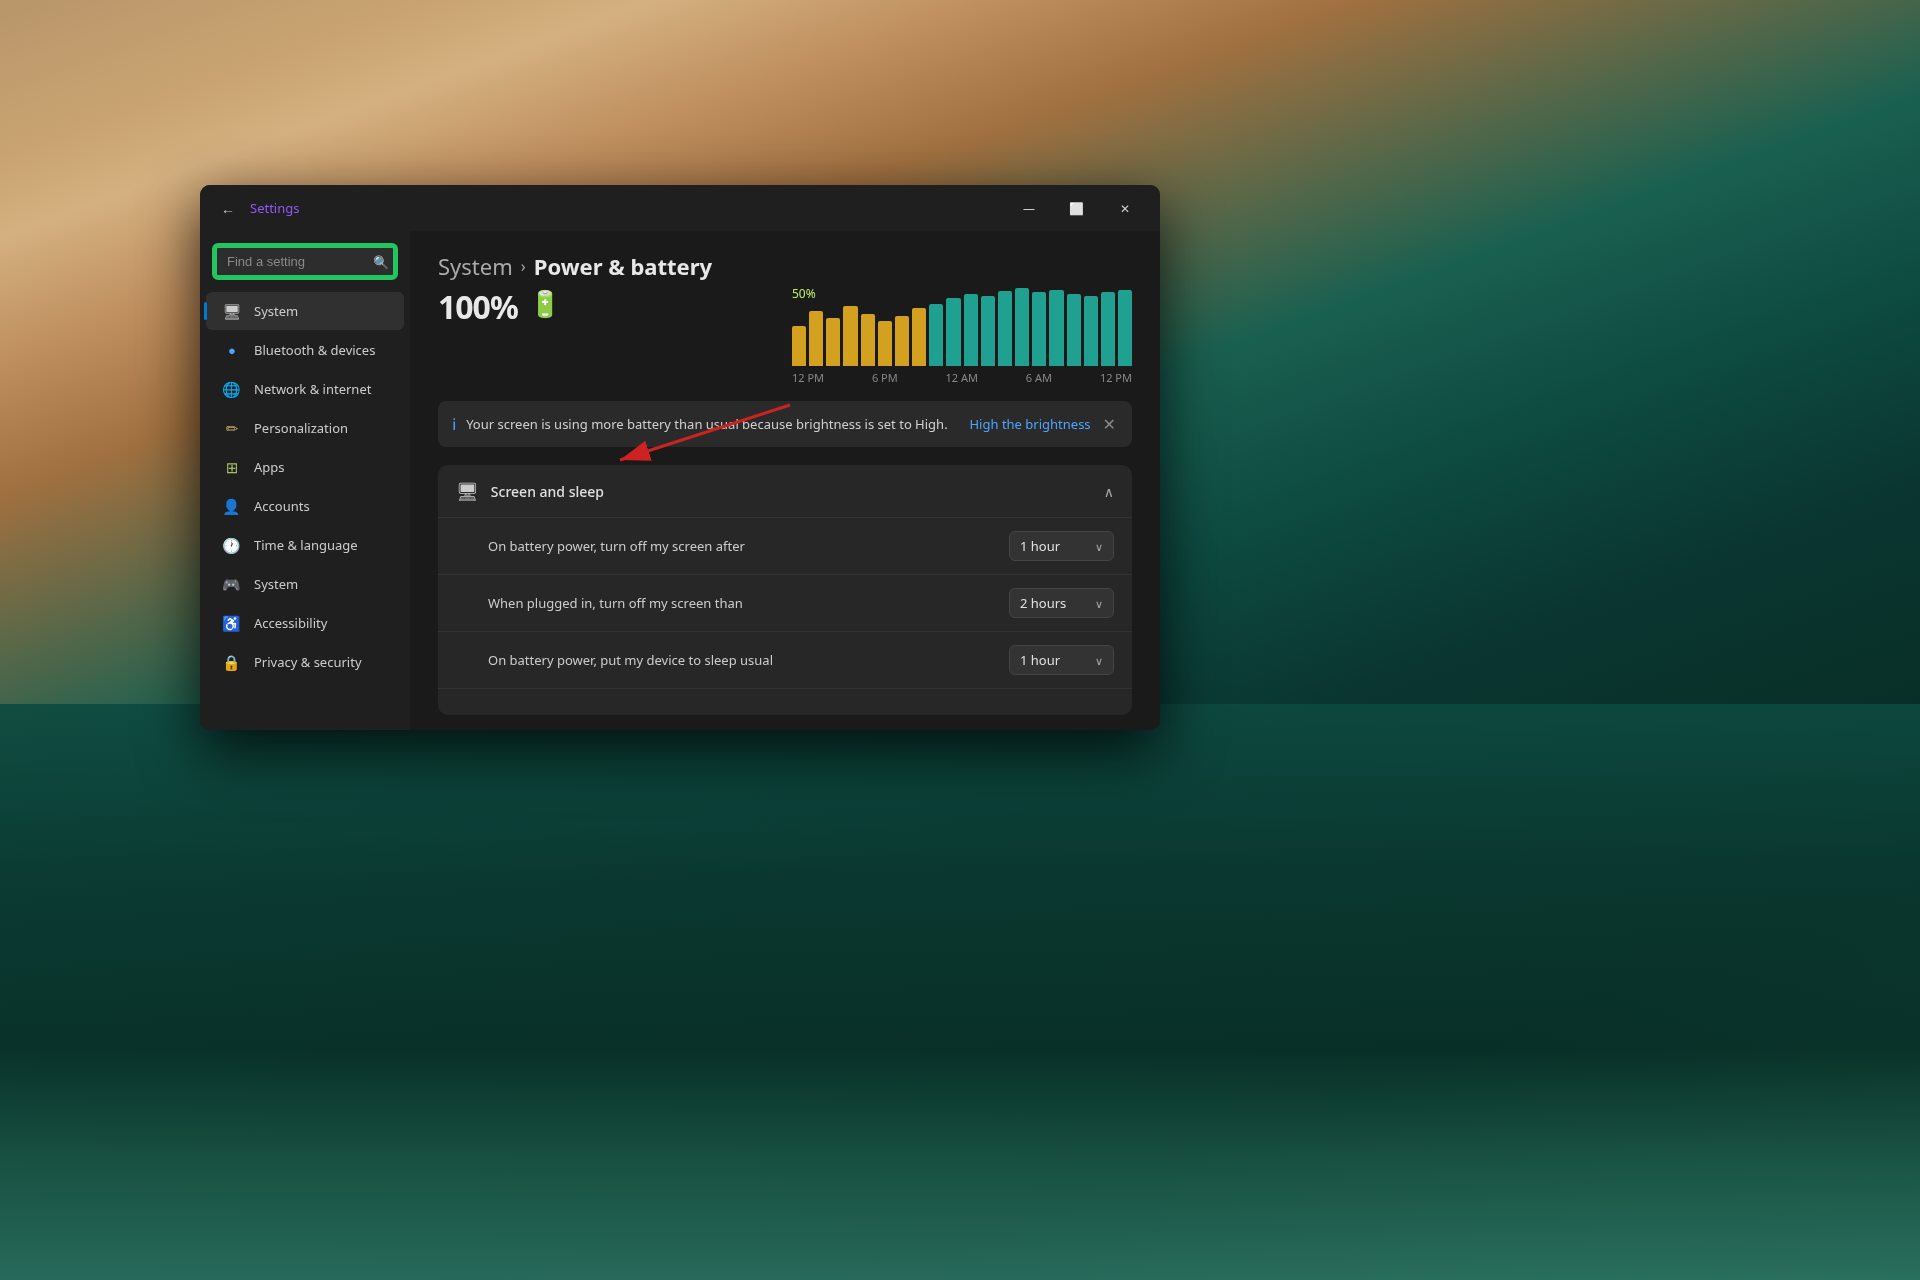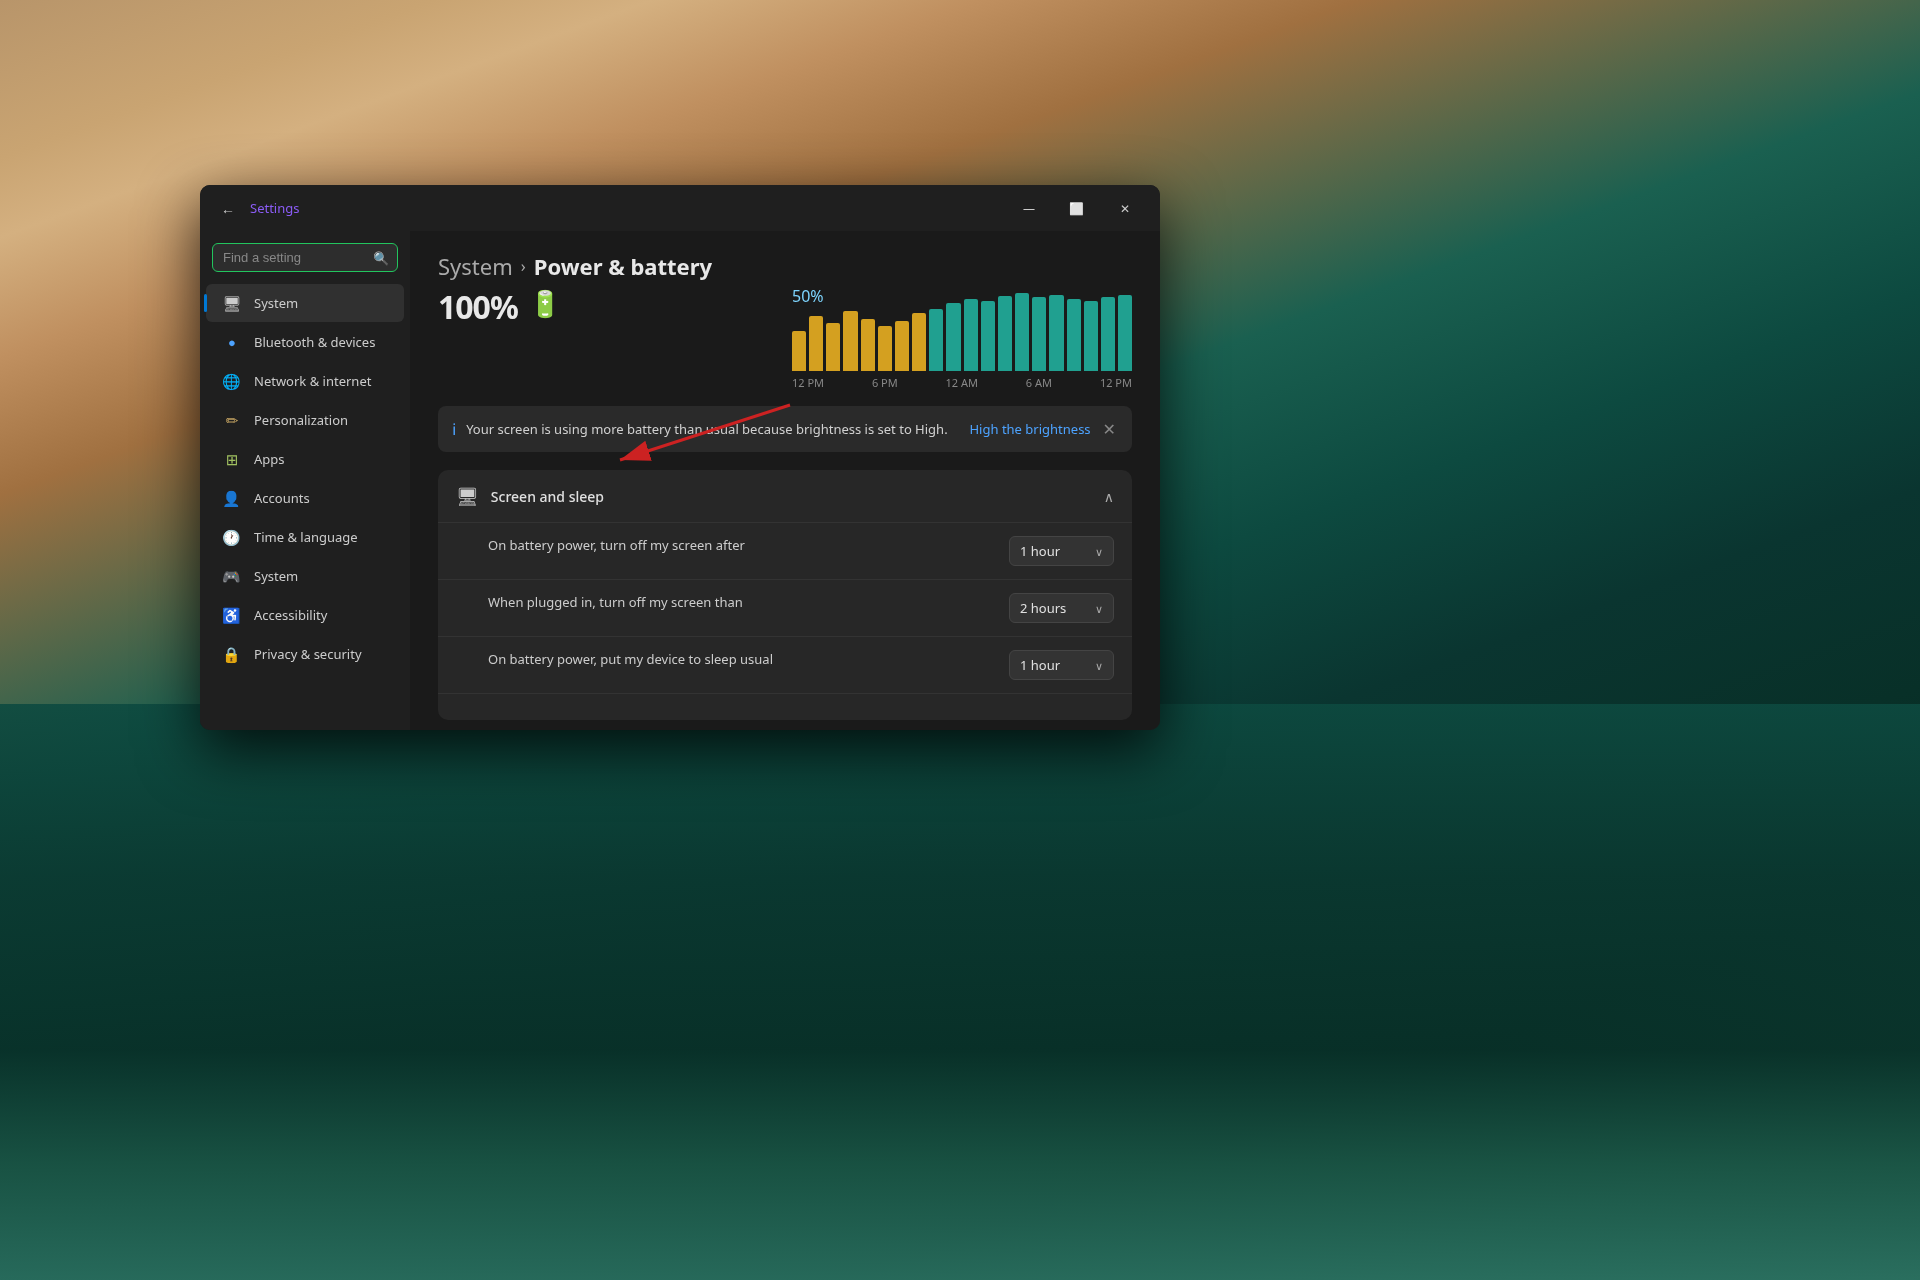--- a/index.html
+++ b/index.html
@@ -174,21 +174,21 @@
     }
 
     .search-box {
       margin: 4px 12px 12px;
       position: relative;
     }
 
     .search-input {
       width: 100%;
       background: #2d2d2d;
-      border: 1px solid #22c55e;
+      border: 5px solid #22c55e;
       border-radius: 6px;
       padding: 6px 32px 6px 10px;
       color: #ccc;
       font-size: 13px;
       outline: none;
     }
 
     .search-input::placeholder { color: #888; }
 
     .search-icon-wrap {
@@ -393,21 +393,21 @@
       font-weight: 500;
     }
 
     .panel-chevron {
       color: #aaa;
       font-size: 14px;
     }
 
     .setting-row {
       display: flex;
-      align-items: flex-start;
+      align-items: center;
       justify-content: space-between;
       padding: 13px 18px 13px 50px;
       border-top: 1px solid #333;
     }
 
     .setting-label {
       color: #ccc;
       font-size: 13px;
     }
 
@@ -522,21 +522,21 @@
       </div>
 
       <div style="display:flex; align-items:flex-start; justify-content:space-between; margin-bottom:16px;">
         <div class="battery-section">
           <span class="battery-pct">100%</span>
           <span class="battery-icon">🔋</span>
         </div>
 
         <div class="chart-container">
           <div style="display:flex; align-items:center; gap:6px; margin-bottom:4px;">
-            <span style="color:#7dd3fc; font-size:16px;">50%</span>
+            <span style="color:#bef264; font-size:12px;">50%</span>
           </div>
           <div class="bar-chart" id="bar-chart-container">
           <div class="bar bar-yellow" style="height: 40px;"></div>
               <div class="bar bar-yellow" style="height: 55px;"></div>
               <div class="bar bar-yellow" style="height: 48px;"></div>
               <div class="bar bar-yellow" style="height: 60px;"></div>
               <div class="bar bar-yellow" style="height: 52px;"></div>
               <div class="bar bar-yellow" style="height: 45px;"></div>
               <div class="bar bar-yellow" style="height: 50px;"></div>
               <div class="bar bar-yellow" style="height: 58px;"></div>

